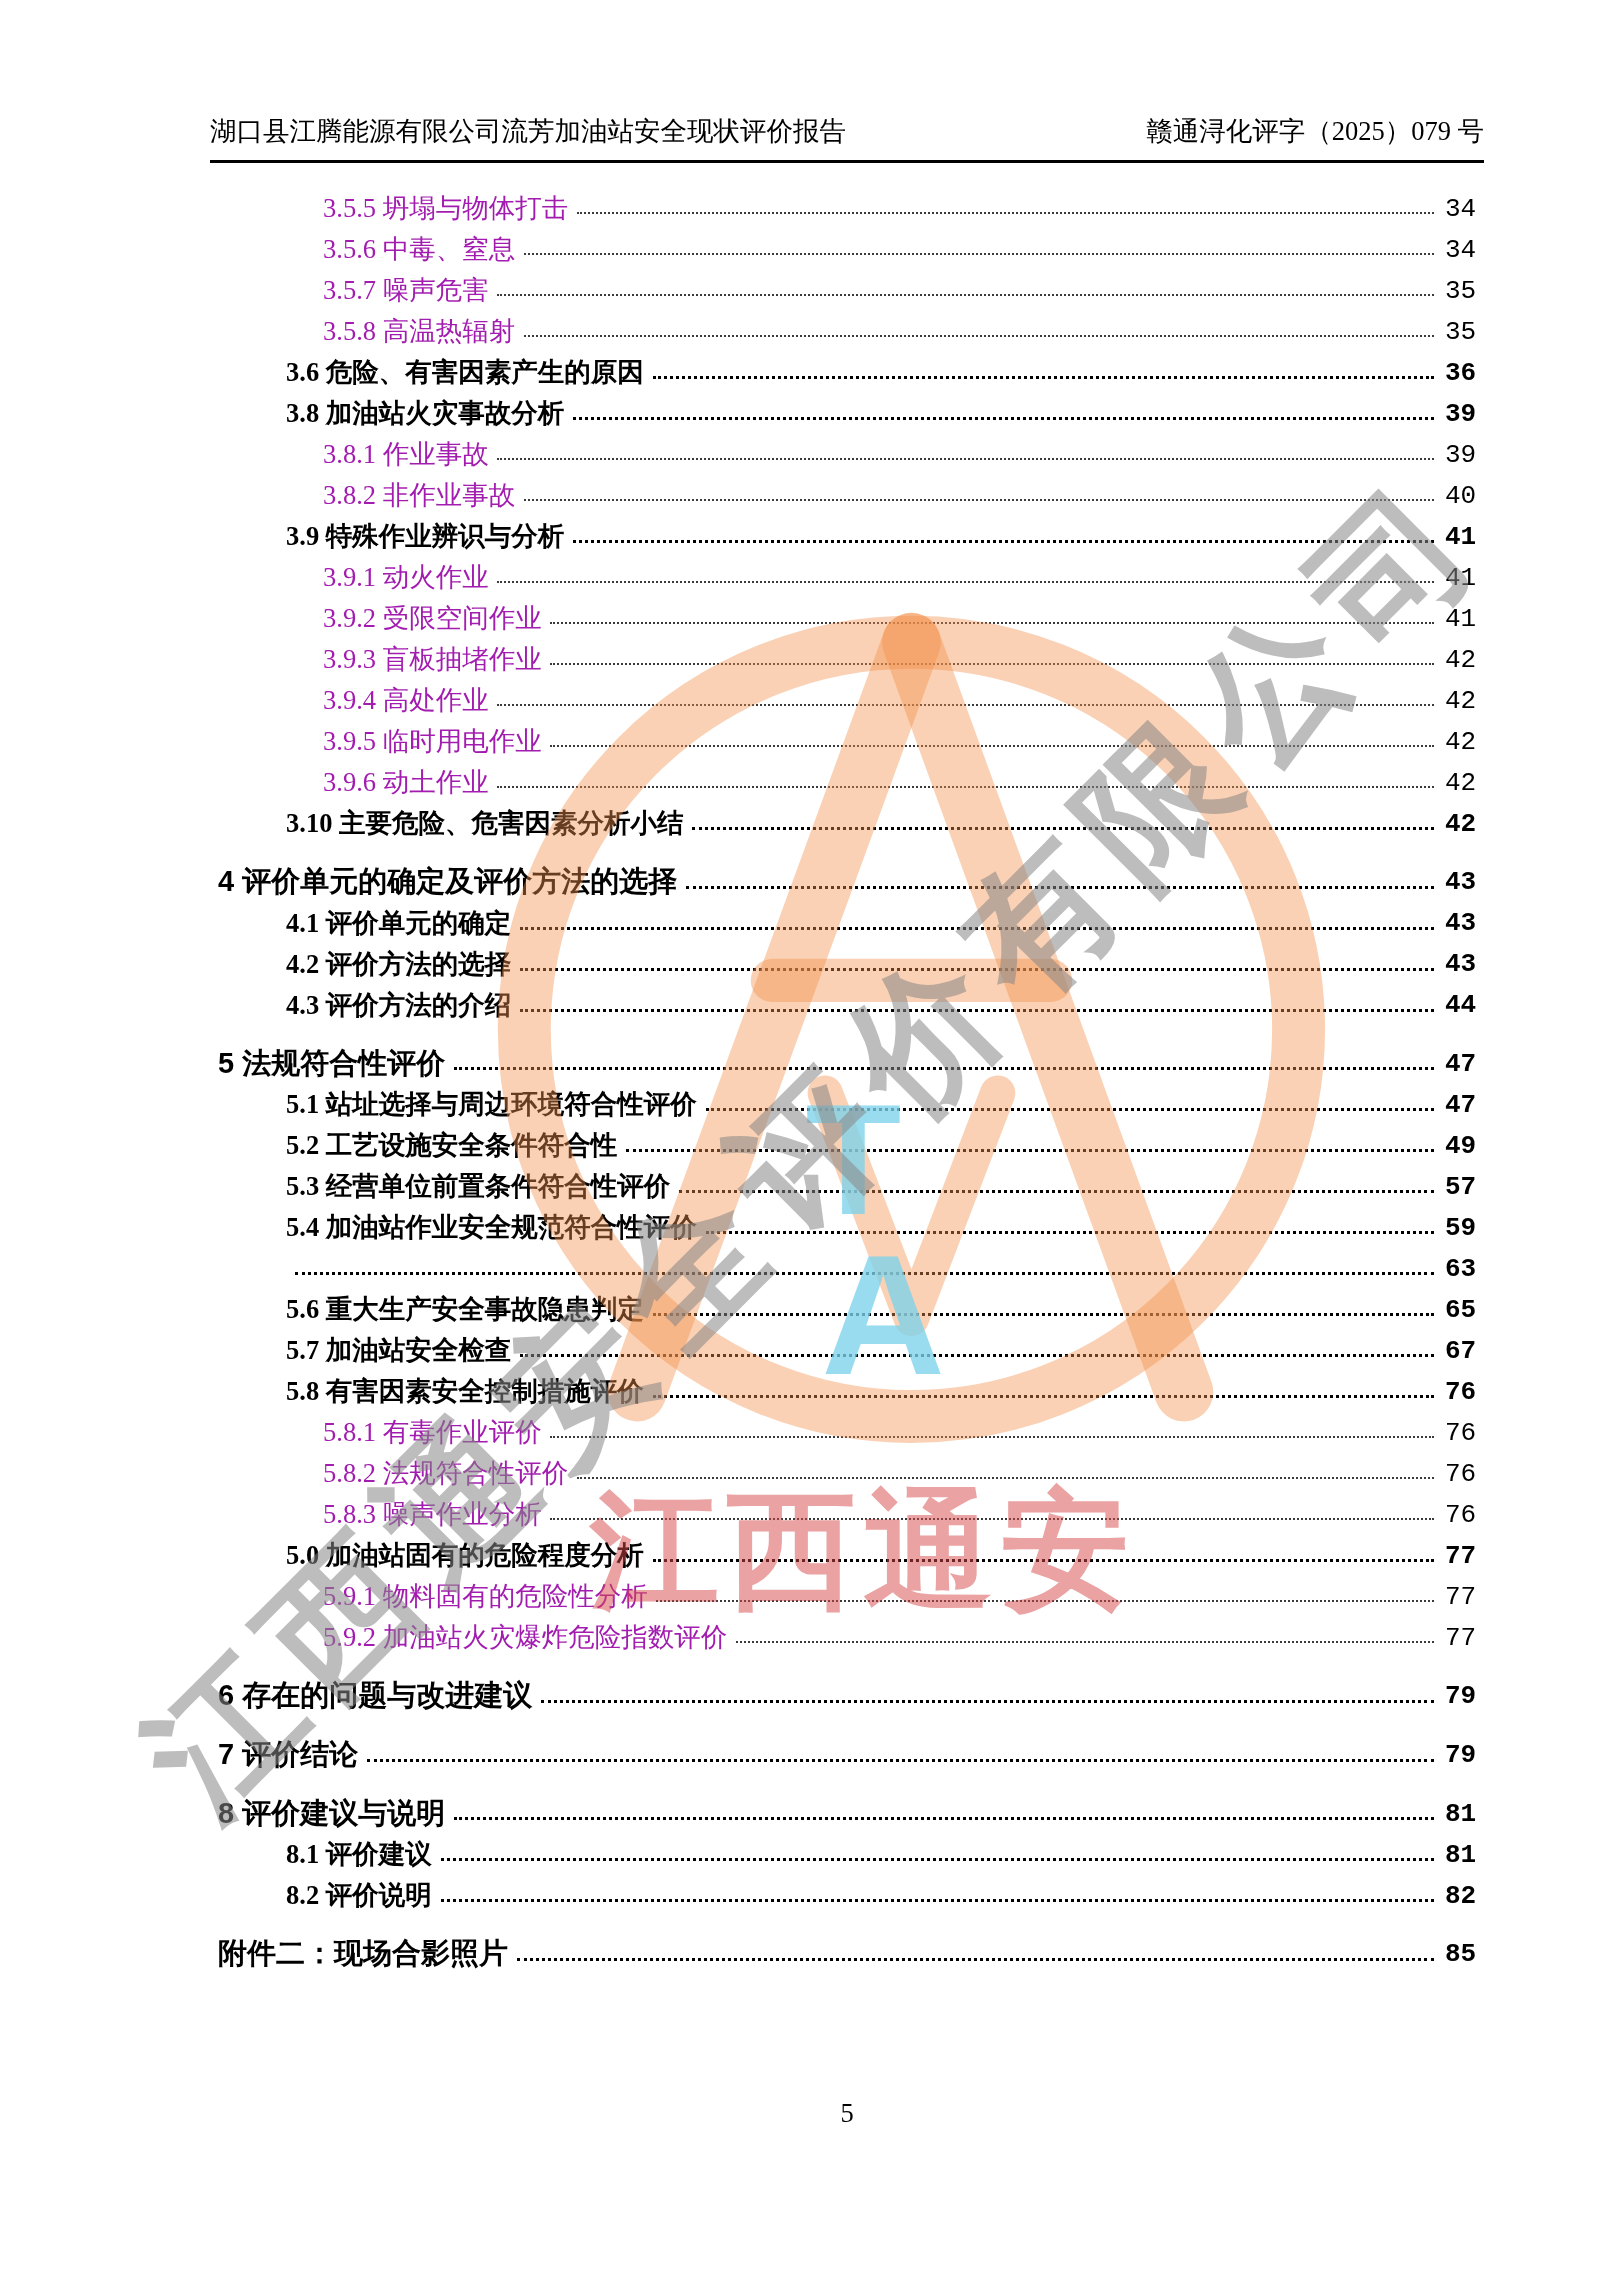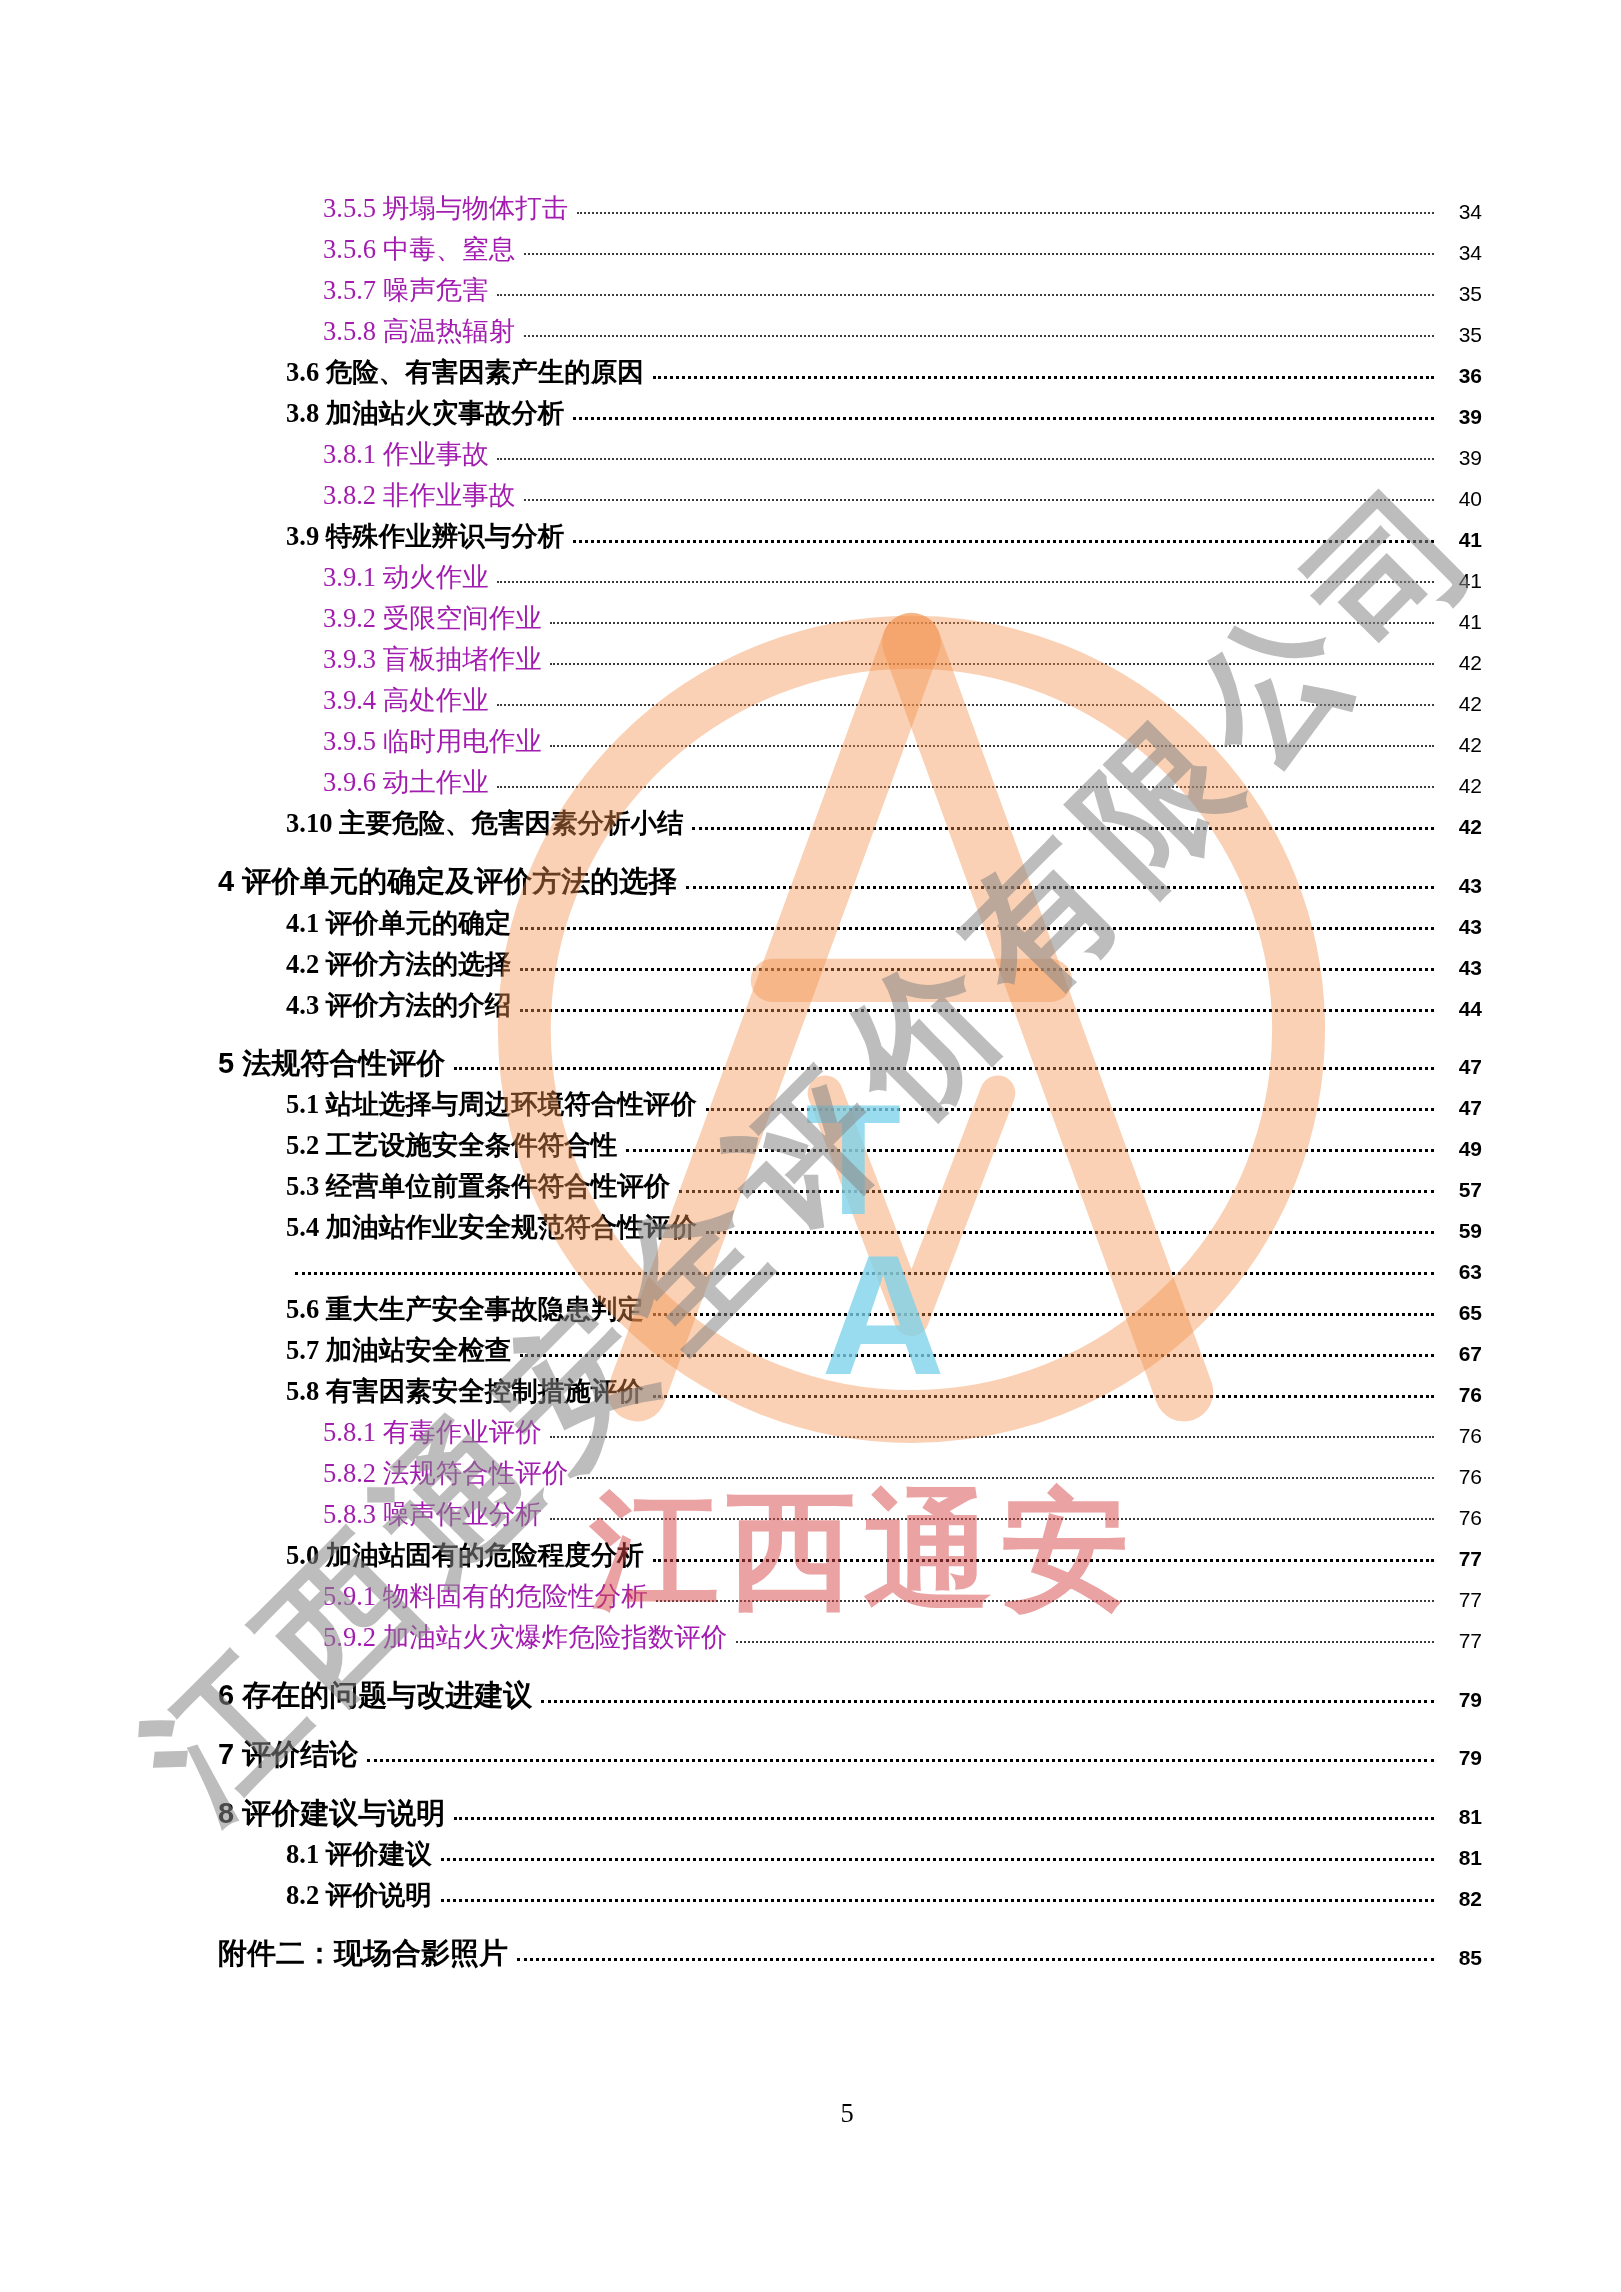--- a/index.html
+++ b/index.html
@@ -35,22 +35,22 @@
   .level-1 .toc-label{
     font-family:"Liberation Sans","DejaVu Sans",sans-serif;
     font-weight:700;font-size:29px;
   }
   .level-2 .toc-label{font-weight:700;font-size:26.5px;}
   .level-3 .toc-label{font-weight:400;font-size:26.5px;color:#a21caf;}
   .dots{flex:1 1 auto;margin:0 4.9px 7.8px 8.8px;}
   .level-1 .dots,.level-2 .dots{border-bottom:3.9px dotted #000;}
   .level-3 .dots{border-bottom:2px dotted #3a3a3a;margin-bottom:8.8px;}
   .toc-page{
-    font-family:Liberation Sans, sans-serif;
-    font-size:21px;line-height:1.05;min-width:43px;text-align:right;
+    font-family:Liberation Mono, monospace;
+    font-size:26px;line-height:1.05;min-width:43px;text-align:center;
   }
   .level-1 .toc-page,.level-2 .toc-page{font-weight:700;}
   
   .footer{
     position:absolute;top:2098px;left:210px;right:137px;
     text-align:center;font-size:26.5px;
   }
   
   .wm{position:absolute;left:0;top:0;width:1621px;height:2293px;pointer-events:none;}
   .wm-svg{position:absolute;left:0;top:0;}
@@ -69,20 +69,24 @@
     font-size:129px;font-weight:700;letter-spacing:7.8px;line-height:129px;
     white-space:nowrap;
     color:rgba(214,69,69,0.5);
   }
 </style>
 </head>
 <body>
 
 <div class="page">
 
+  <div class="header">
+    <span>湖口县江腾能源有限公司流芳加油站安全现状评价报告</span>
+    <span>赣通浔化评字（2025）079 号</span>
+  </div>
 
   <div class="toc" id="toc">
       <div class="toc-row level-3">
         <span class="toc-label">3.5.5 坍塌与物体打击</span>
         <span class="dots"></span>
         <span class="toc-page">34</span>
       </div>
       <div class="toc-row level-3">
         <span class="toc-label">3.5.6 中毒、窒息</span>
         <span class="dots"></span>

